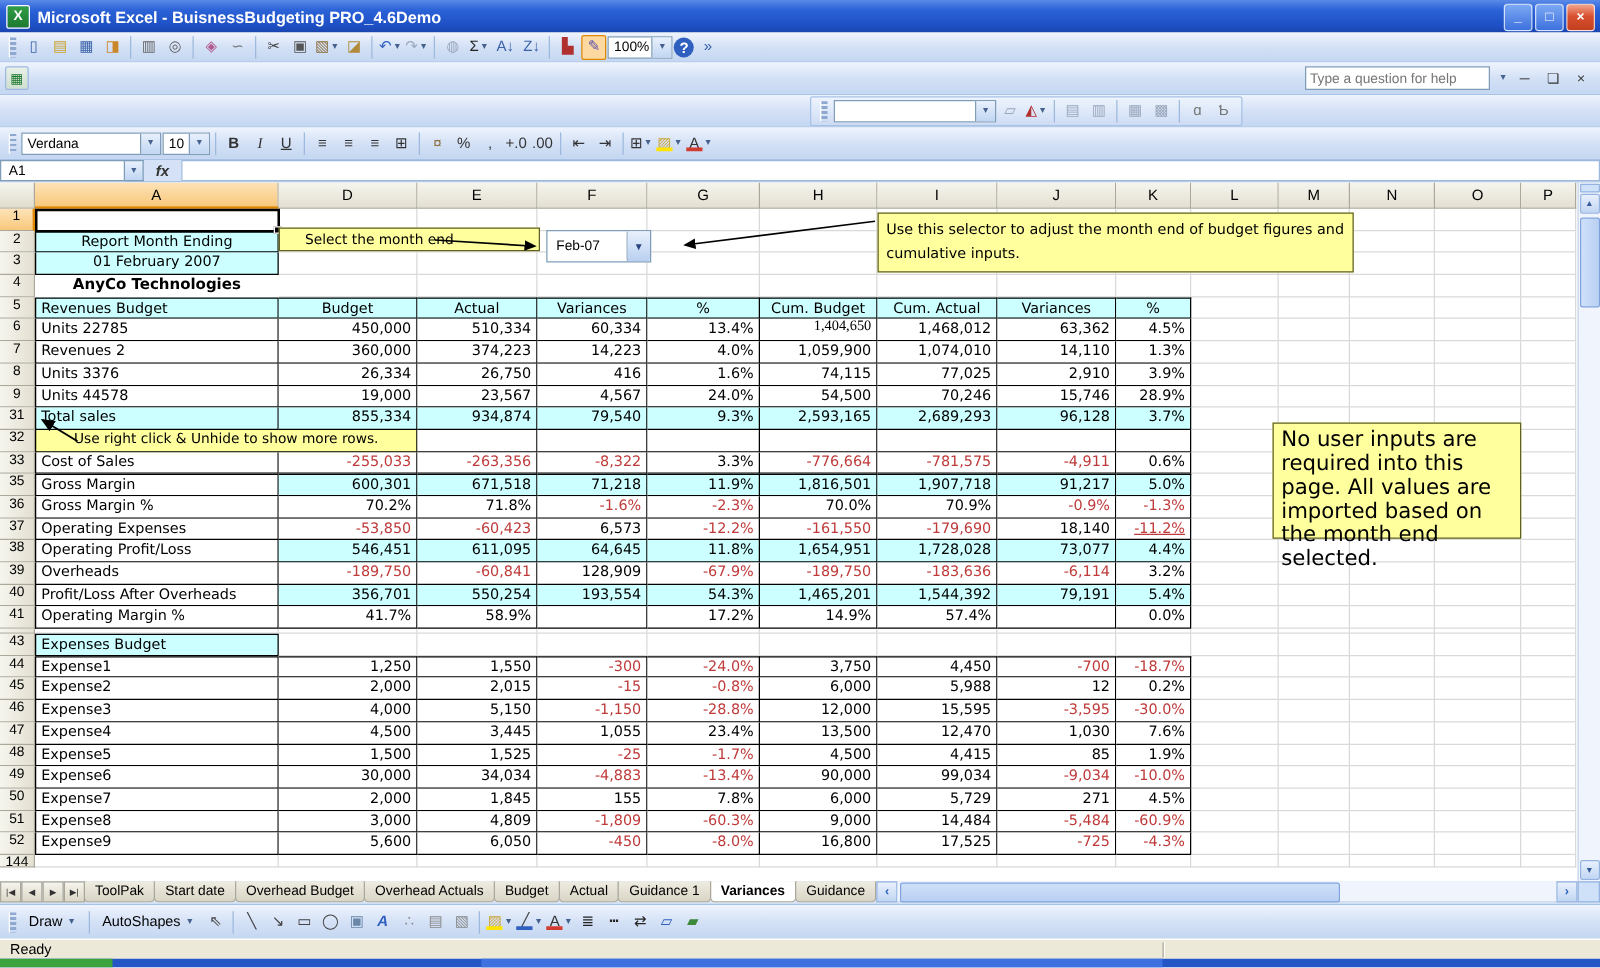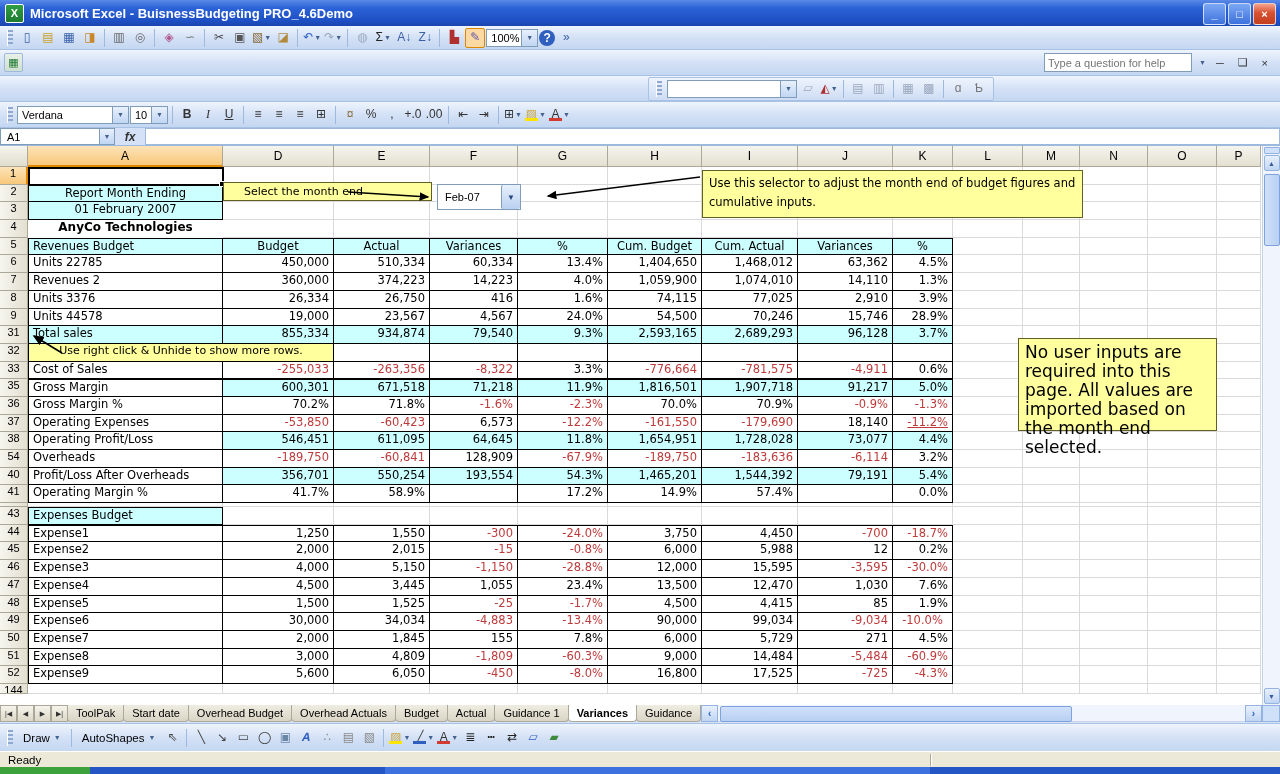--- a/index.html
+++ b/index.html
@@ -542,21 +542,21 @@
       <div class="cell gh" style="width: 69px;"></div>
       <div class="cell gh" style="width: 44px;"></div>
     </div>
     <div class="row" style="height: 17.7px;">
       <div class="gut">6</div>
       <div class="cell tbl bl" style="width: 195px;">Units 22785</div>
       <div class="cell tbl num" style="width: 111px;">450,000</div>
       <div class="cell tbl num" style="width: 96px;">510,334</div>
       <div class="cell tbl num" style="width: 88px;">60,334</div>
       <div class="cell tbl num" style="width: 90px;">13.4%</div>
-      <div class="cell tbl num" style="width: 94px;">1,404,650</div>
+      <div class="cell tbl num" style="width: 94px; font-family: Liberation Serif, serif;">1,404,650</div>
       <div class="cell tbl num" style="width: 96px;">1,468,012</div>
       <div class="cell tbl num" style="width: 95px;">63,362</div>
       <div class="cell tbl num" style="width: 60px;">4.5%</div>
       <div class="cell gh" style="width: 70px;"></div>
       <div class="cell gh" style="width: 57px;"></div>
       <div class="cell gh" style="width: 68px;"></div>
       <div class="cell gh" style="width: 69px;"></div>
       <div class="cell gh" style="width: 44px;"></div>
     </div>
     <div class="row" style="height: 17.7px;">
@@ -722,21 +722,21 @@
       <div class="cell tbl cyan num" style="width: 96px;">1,728,028</div>
       <div class="cell tbl cyan num" style="width: 95px;">73,077</div>
       <div class="cell tbl cyan num" style="width: 60px;">4.4%</div>
       <div class="cell gh" style="width: 70px;"></div>
       <div class="cell gh" style="width: 57px;"></div>
       <div class="cell gh" style="width: 68px;"></div>
       <div class="cell gh" style="width: 69px;"></div>
       <div class="cell gh" style="width: 44px;"></div>
     </div>
     <div class="row" style="height: 17.7px;">
-      <div class="gut">54</div>
+      <div class="gut">39</div>
       <div class="cell tbl bl" style="width: 195px;">Overheads</div>
       <div class="cell tbl num neg" style="width: 111px;">-189,750</div>
       <div class="cell tbl num neg" style="width: 96px;">-60,841</div>
       <div class="cell tbl num" style="width: 88px;">128,909</div>
       <div class="cell tbl num neg" style="width: 90px;">-67.9%</div>
       <div class="cell tbl num neg" style="width: 94px;">-189,750</div>
       <div class="cell tbl num neg" style="width: 96px;">-183,636</div>
       <div class="cell tbl num neg" style="width: 95px;">-6,114</div>
       <div class="cell tbl num" style="width: 60px;">3.2%</div>
       <div class="cell gh" style="width: 70px;"></div>
@@ -901,21 +901,21 @@
     <div class="row" style="height: 17.7px;">
       <div class="gut">49</div>
       <div class="cell tbl bl" style="width: 195px;">Expense6</div>
       <div class="cell tbl num" style="width: 111px;">30,000</div>
       <div class="cell tbl num" style="width: 96px;">34,034</div>
       <div class="cell tbl num neg" style="width: 88px;">-4,883</div>
       <div class="cell tbl num neg" style="width: 90px;">-13.4%</div>
       <div class="cell tbl num" style="width: 94px;">90,000</div>
       <div class="cell tbl num" style="width: 96px;">99,034</div>
       <div class="cell tbl num neg" style="width: 95px;">-9,034</div>
-      <div class="cell tbl num neg" style="width: 60px; text-align: center;">-10.0%</div>
+      <div class="cell tbl num neg" style="width: 60px;">-10.0%</div>
       <div class="cell gh" style="width: 70px;"></div>
       <div class="cell gh" style="width: 57px;"></div>
       <div class="cell gh" style="width: 68px;"></div>
       <div class="cell gh" style="width: 69px;"></div>
       <div class="cell gh" style="width: 44px;"></div>
     </div>
     <div class="row" style="height: 17.7px;">
       <div class="gut">50</div>
       <div class="cell tbl bl" style="width: 195px;">Expense7</div>
       <div class="cell tbl num" style="width: 111px;">2,000</div>

